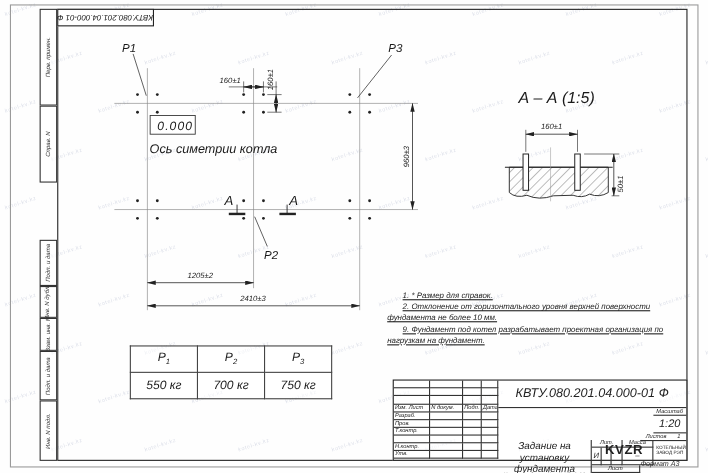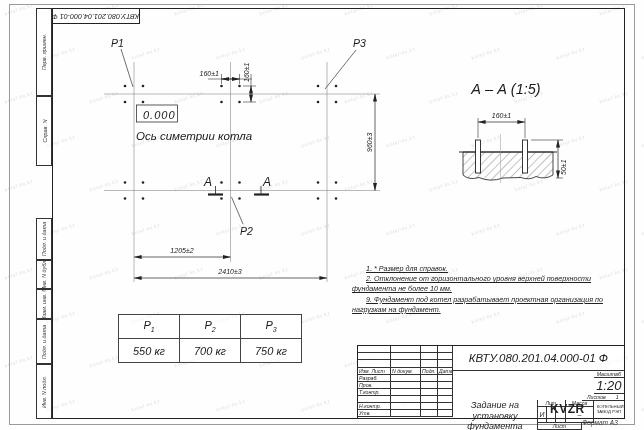--- a/index.html
+++ b/index.html
@@ -346,21 +346,21 @@
     <div class="sc br cen" style="left:95px;top:58px;width:85px;height:13.6px;font-size:5.6px;line-height:1.15;padding:0 2px;">Котел водогрейный КВ-0,93 КБД (К) по техническому заданию</div>
 
     <div class="sc br bb cen" style="left:180px;top:25px;width:28px;height:7px;font-size:5.2px;">Лит.</div>
     <div class="sc br bb cen" style="left:208px;top:25px;width:28px;height:7px;font-size:5.2px;">Масса</div>
     <div class="sc bb cen" style="left:236px;top:25px;width:29.6px;height:7px;font-size:5.2px;">Масштаб</div>
 
     <div class="sc br bb cen" style="left:180px;top:32px;width:9px;height:16px;font-size:7px;">И</div>
     <div class="sc br bb cen" style="left:189px;top:32px;width:9px;height:16px;"></div>
     <div class="sc br bb cen" style="left:198px;top:32px;width:10px;height:16px;"></div>
     <div class="sc br bb cen" style="left:208px;top:32px;width:28px;height:16px;font-size:7px;">–</div>
-    <div class="sc bb cen" style="left:236px;top:32px;width:29.6px;height:16px;font-size:13px;">1:20</div>
+    <div class="sc bb cen" style="left:236px;top:32px;width:29.6px;height:16px;font-size:10px;">1:20</div>
 
     <div class="sc br bb cen" style="left:180px;top:48px;width:44px;height:7px;font-size:5.2px;">Лист</div>
     <div class="sc bb" style="left:224px;top:48px;width:41.6px;height:7px;font-size:5.2px;display:flex;align-items:center;justify-content:space-around;">
       <span>Листов</span>
       <span>1</span>
     </div>
 
     <div class="sc" style="left:180px;top:55px;width:85.6px;height:16.6px;display:flex;align-items:center;justify-content:center;gap:12px;">
       <svg width="13" height="14" viewBox="0 0 13 14">
         <path d="M2,2 L11,4 L2,6 L11,8 L2,10 L11,12" stroke="#111" stroke-width="1.5" fill="none"></path>

